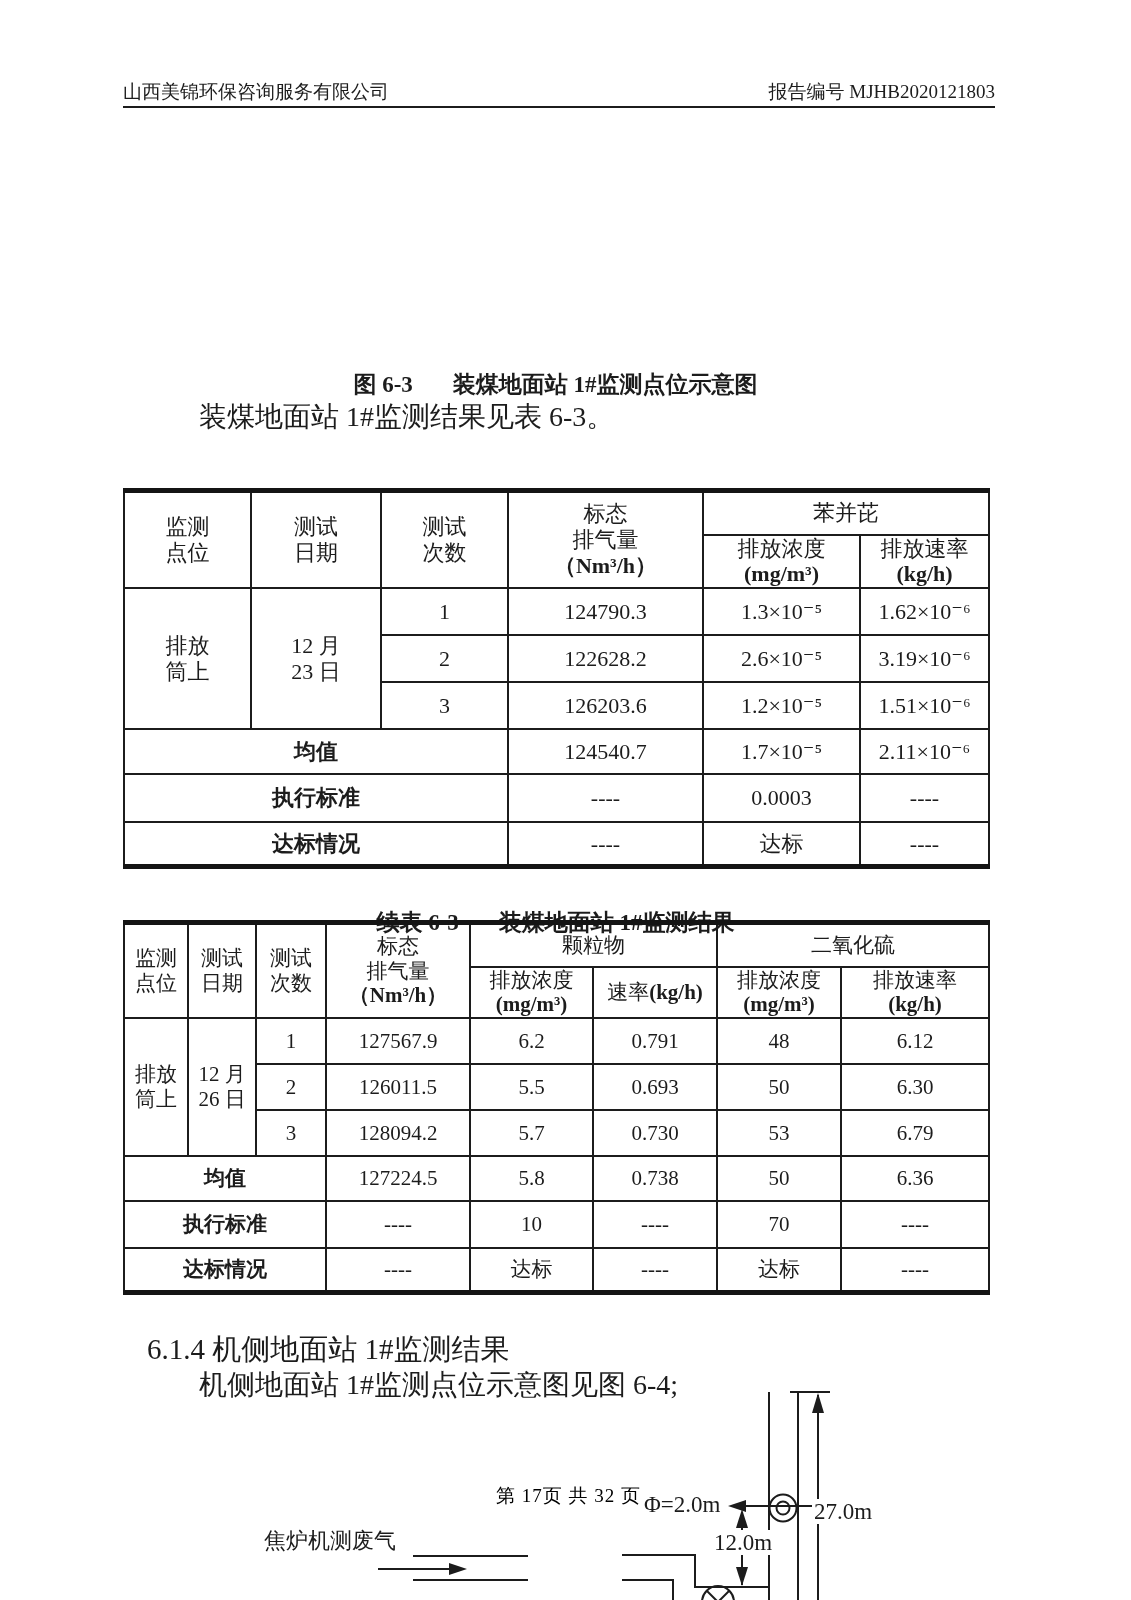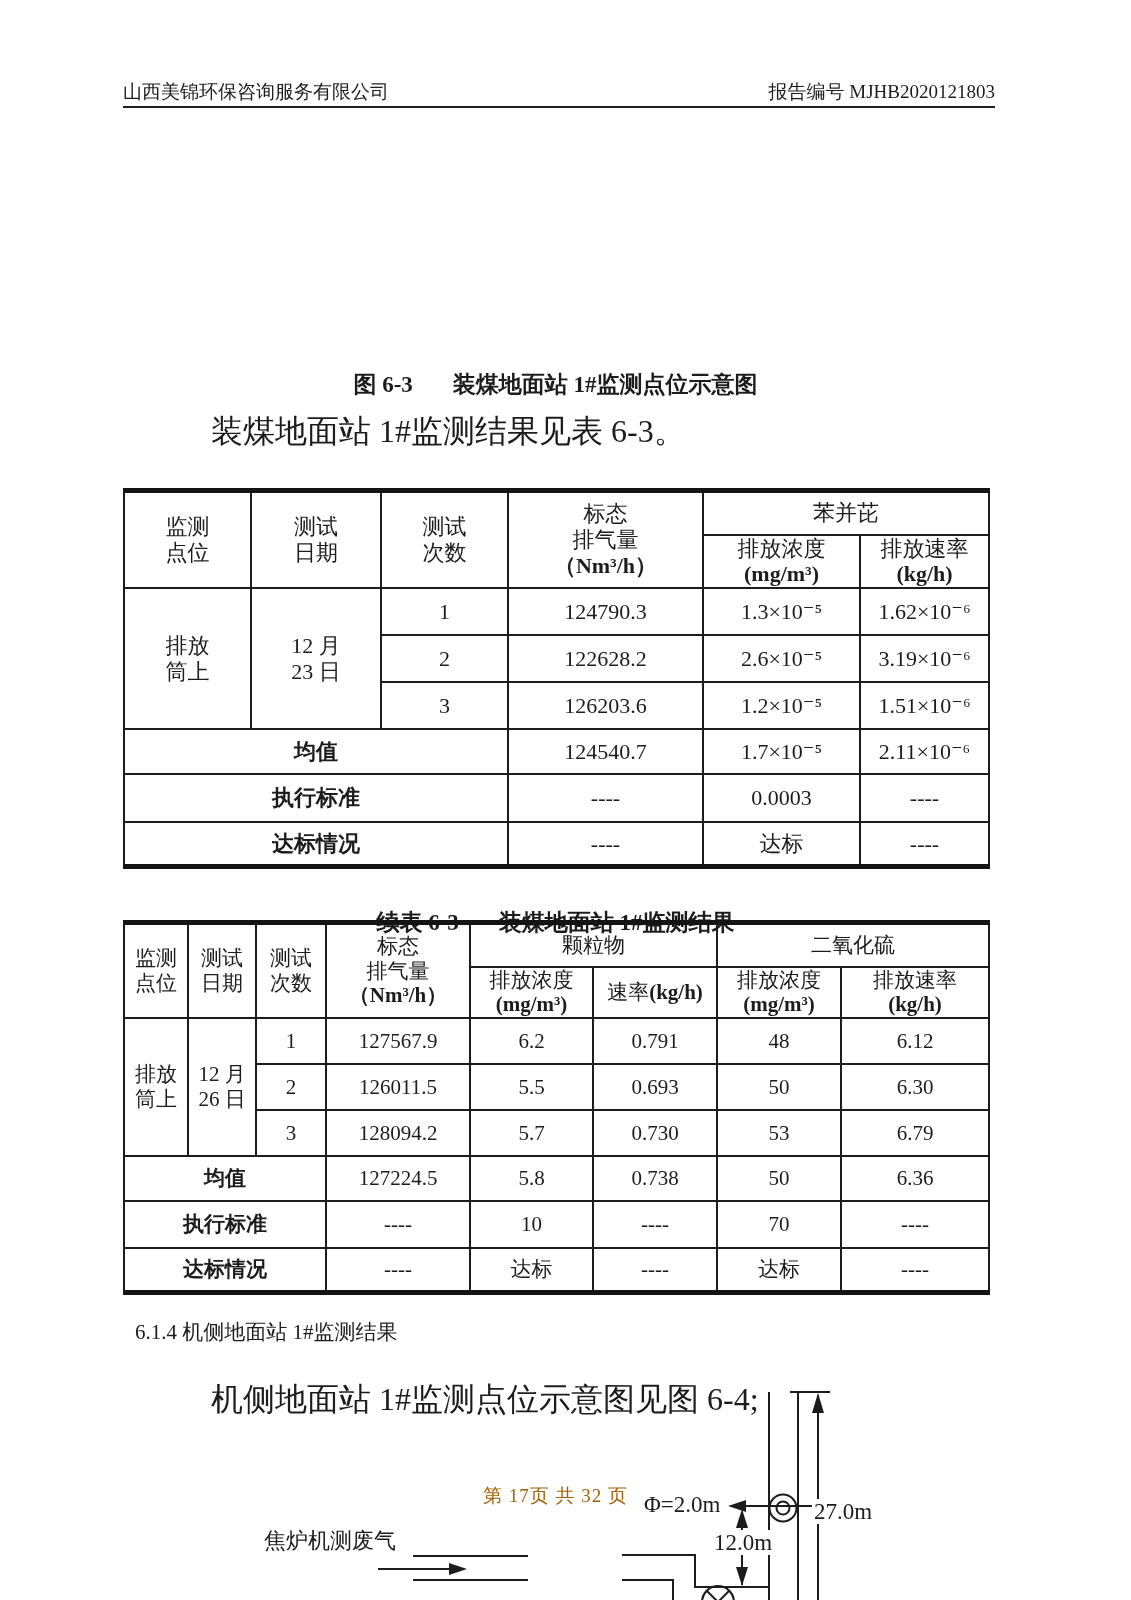--- a/index.html
+++ b/index.html
@@ -9,33 +9,33 @@
     overflow:hidden; margin:0 auto;padding-left:14px;
   }
   
   .doc-header{position:absolute; left:123px; top:82px; width:872px;
     display:flex; justify-content:space-between; font-size:19px; line-height:1.1;}
   .header-rule{position:absolute; left:123px; top:106px; width:872px; height:2px; background:#1c1c1c;}
   
   .fig-caption,.tbl-caption{position:absolute; left:123px; width:865px; text-align:center;
     font-weight:bold; font-size:23px; white-space:nowrap;margin-top:28px;}
   .cap-label{margin-right:40px;}
-  .body-para{position:absolute; left:123px; width:880px; margin:16px; font-size:32px; text-indent:72px; line-height:1.2;}
-  .section-heading{position:absolute; left:131px; margin:4px; font-size:21px; font-weight:normal; line-height:1.2;}
+  .body-para{position:absolute; left:123px; width:880px; margin:4px; font-size:28px; text-indent:72px; line-height:1.2;}
+  .section-heading{position:absolute; left:131px; margin:16px; font-size:29px; font-weight:normal; line-height:1.2;}
   
   .doc-table{position:absolute; left:123px; width:865px; border-collapse:collapse; table-layout:fixed;
     text-align:center; font-size:22px; border-top:5px solid #141414; border-bottom:5px solid #141414;}
   .doc-table th,.doc-table td{border:2px solid #1c1c1c; padding:0; vertical-align:middle;
     font-weight:normal; line-height:1.18; overflow:hidden;}
   .doc-table .ln{display:block;}
   .doc-table .u{font-weight:bold;}
   .doc-table .lbl{font-weight:bold;}
   
-  .doc-footer{position:absolute; left:123px; top:1483px; width:865px; text-align:center;
-    font-size:19px; color:#a16207; letter-spacing:1px;}
+  .doc-footer{position:absolute; left:136px; top:1483px; width:865px; text-align:center;
+    font-size:19px; color:#000000; letter-spacing:1px;}
   
   .diagram-svg{position:absolute; left:250px; top:1385px;}
   .diag-label{position:absolute; font-size:23px; line-height:1.1; white-space:nowrap;}
   .diag-label.masked{background:#ffffff; padding:0 2px;}
 </style>
 </head>
 <body>
 
 <div class="page">
 

